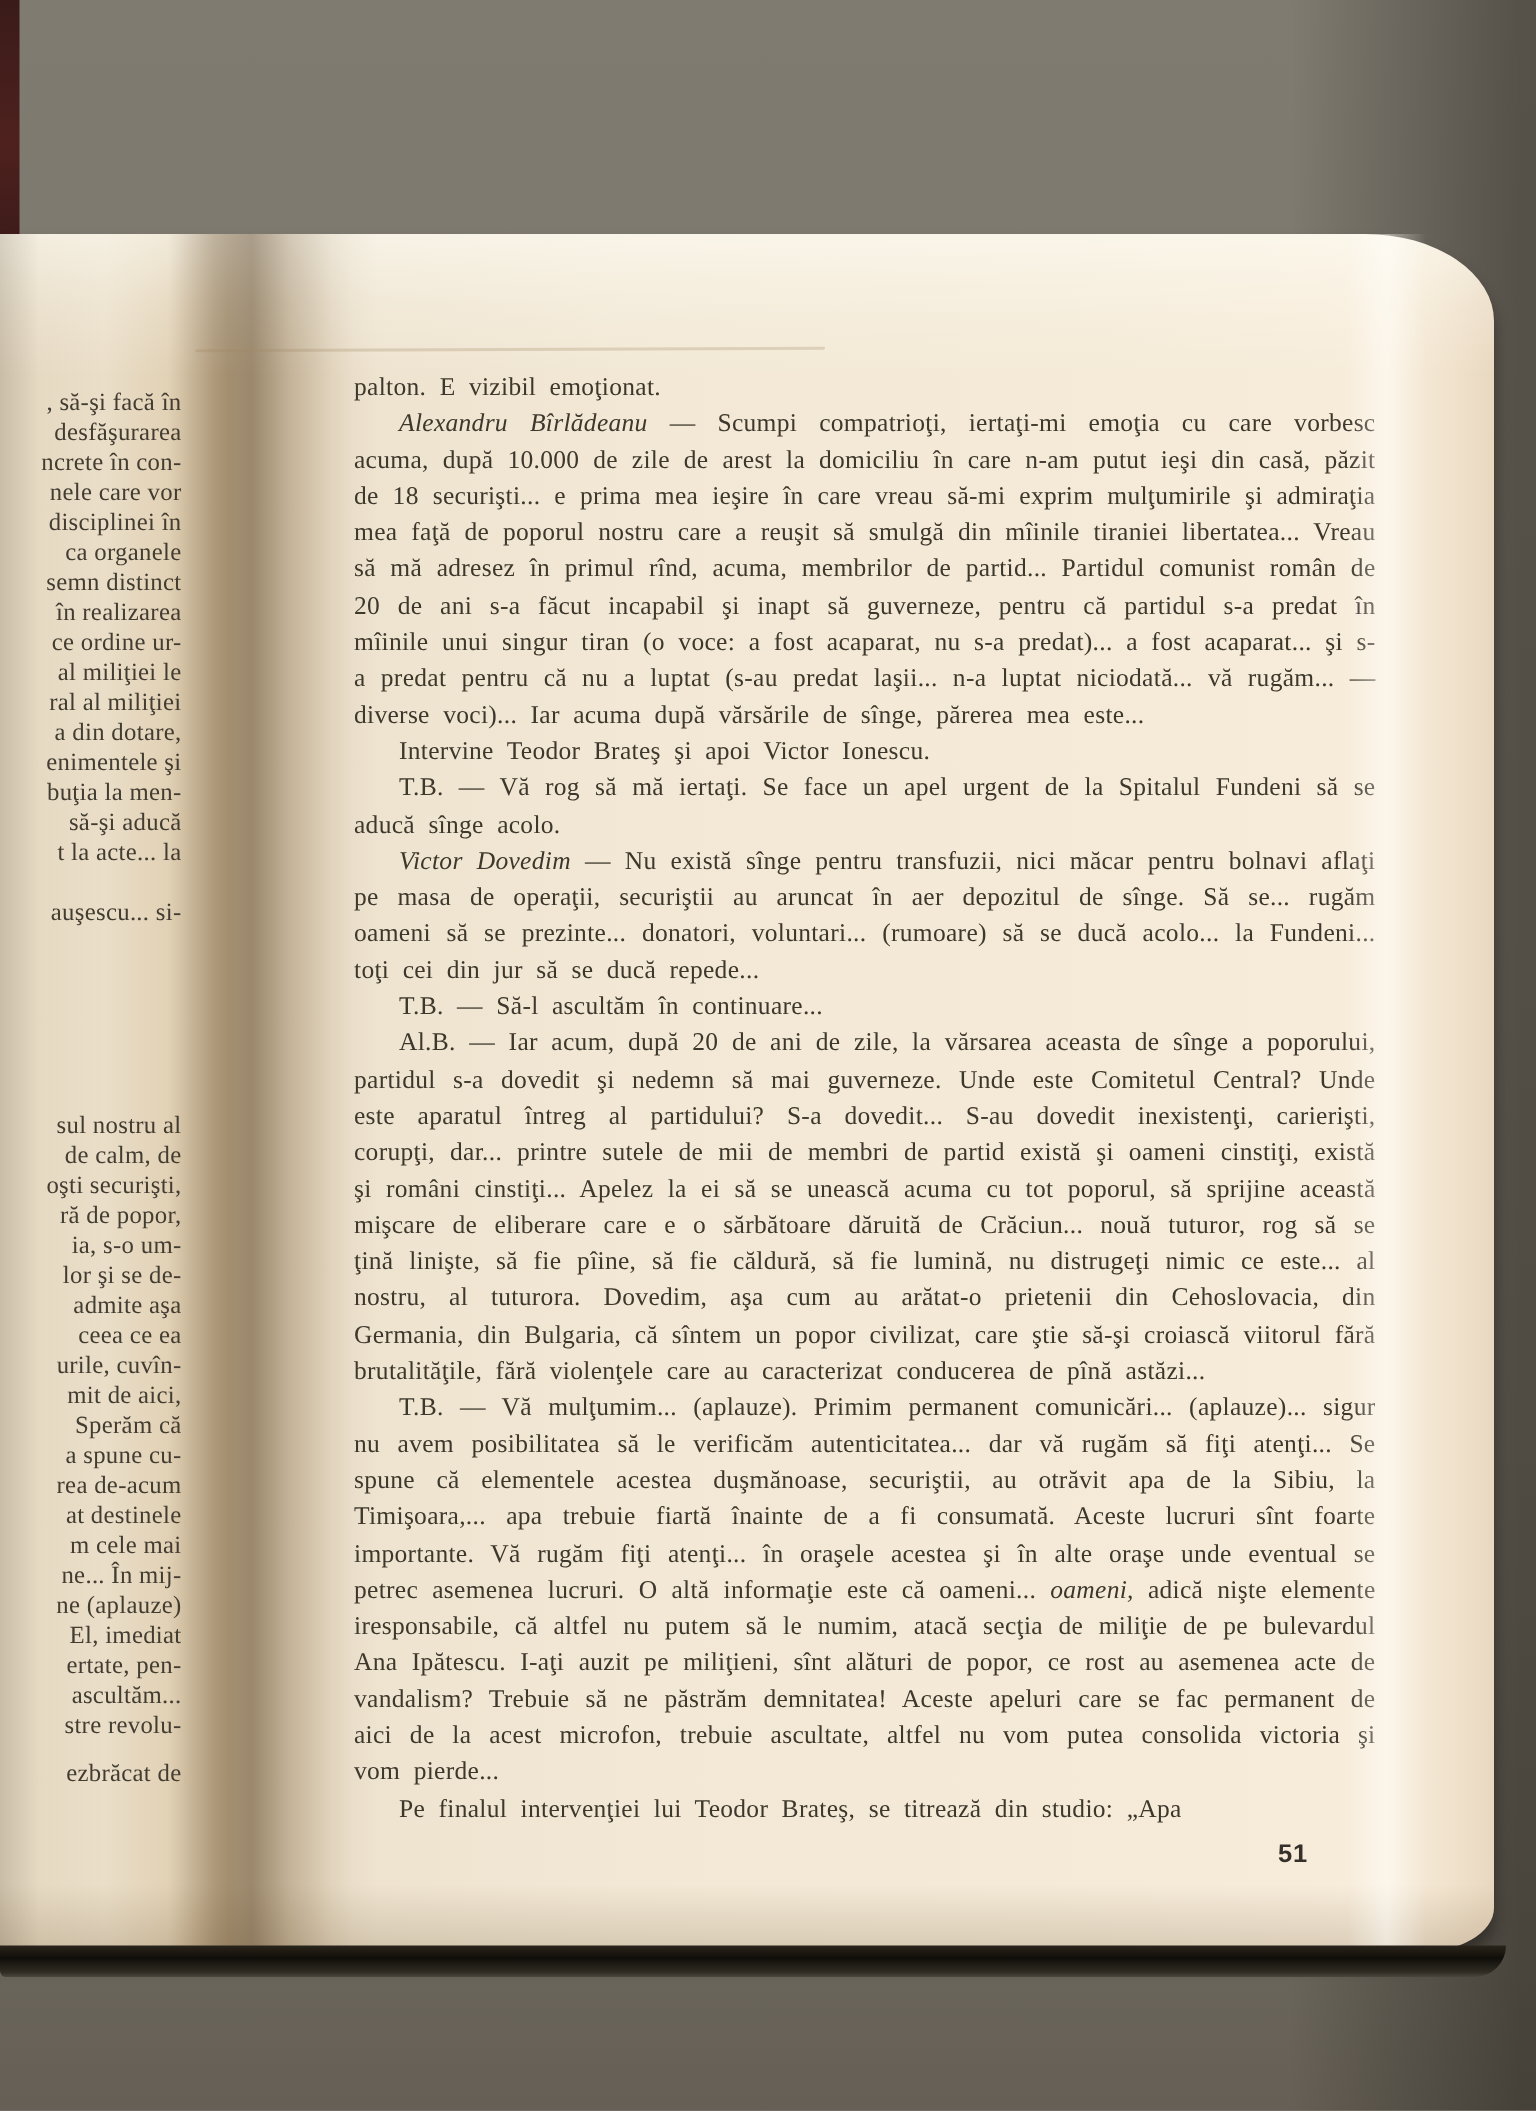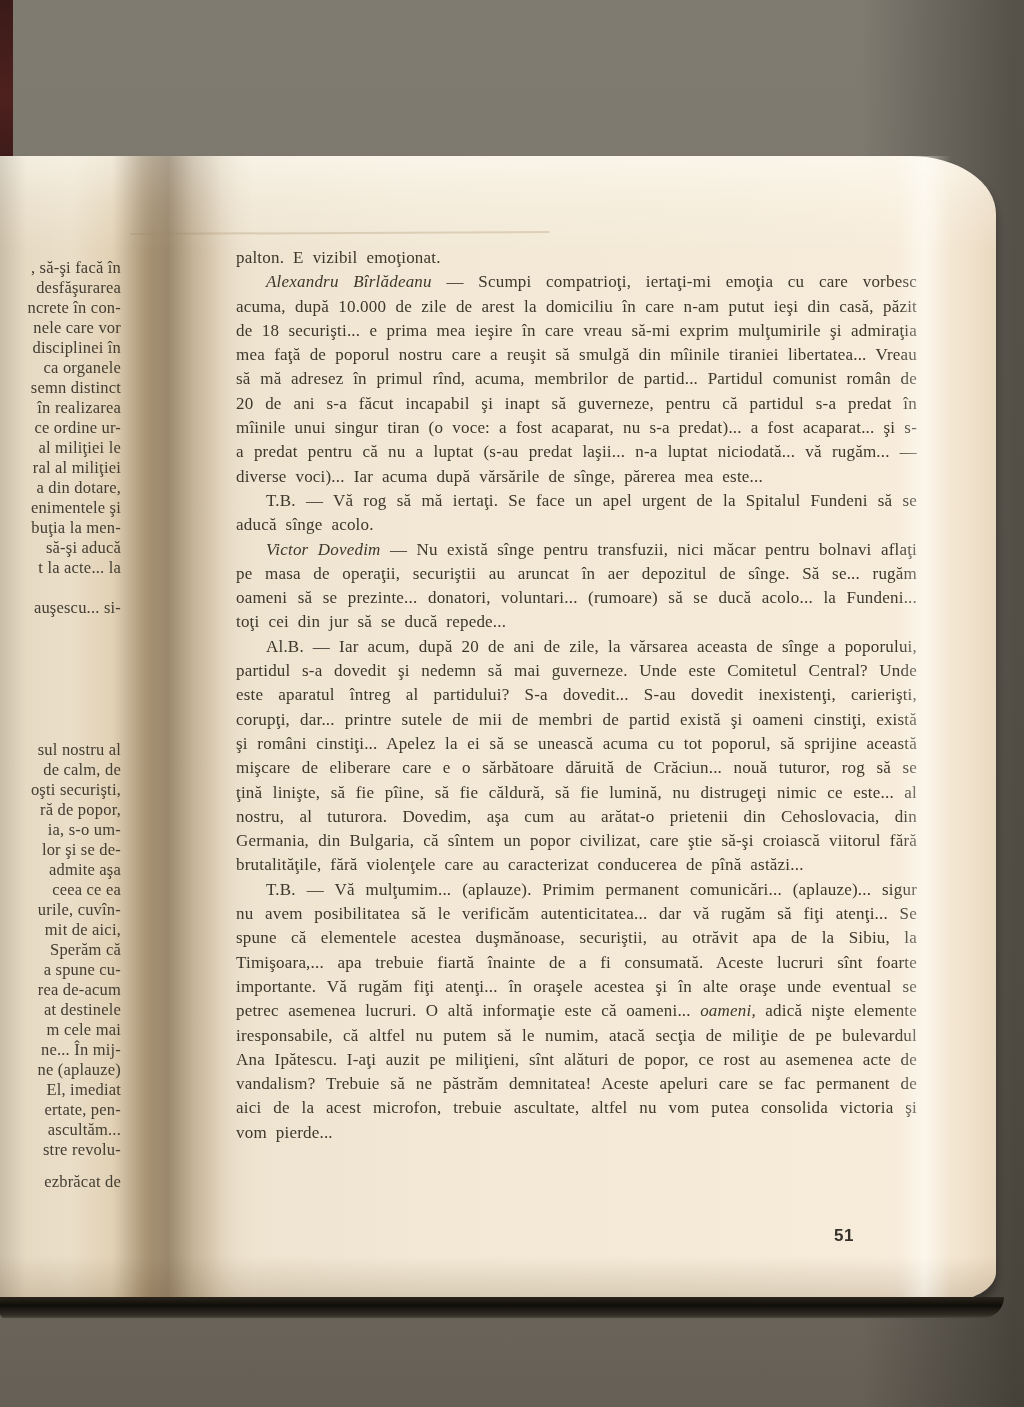--- a/index.html
+++ b/index.html
@@ -76,21 +76,21 @@
   
   .text-block{
     position:absolute;left:236px;top:90px;width:681px;
     font-size:17px;line-height:24.3px;color:#3d372c;
     text-align:justify;letter-spacing:0.2px;word-spacing:4.5px;
   }
   .para{margin:0;}
   .para.indent{text-indent:30px;}
   .para em{}
   .page-number{
-    position:absolute;left:834px;top:1070px;
+    position:absolute;left:852px;top:1070px;
     font-family:"Liberation Sans","DejaVu Sans",sans-serif;
     font-weight:bold;font-size:17px;letter-spacing:0.5px;color:#35312a;
   }
 </style>
 </head>
 <body>
 
 <div class="photo-bg"></div>
 <div class="cover-strip"></div>
 
@@ -140,24 +140,27 @@
       <div class="frag-line">ascultăm...</div>
       <div class="frag-line">stre revolu-</div>
     </div>
   <div class="frag-block" id="frag-bot">
     <div class="frag-line">ezbrăcat de</div>
   </div>
 
   <div class="text-block" id="paragraphs">
       <p class="para"><span>palton. E vizibil emoţionat.</span></p>
       <p class="para indent"><em>Alexandru Bîrlădeanu</em><span> — Scumpi compatrioţi, iertaţi-mi emoţia cu care vorbesc acuma, după 10.000 de zile de arest la domiciliu în care n-am putut ieşi din casă, păzit de 18 securişti... e prima mea ieşire în care vreau să-mi exprim mulţumirile şi admiraţia mea faţă de poporul nostru care a reuşit să smulgă din mîinile tiraniei libertatea... Vreau să mă adresez în primul rînd, acuma, membrilor de partid... Partidul comunist român de 20 de ani s-a făcut incapabil şi inapt să guverneze, pentru că partidul s-a predat în mîinile unui singur tiran (o voce: a fost acaparat, nu s-a predat)... a fost acaparat... şi s-a predat pentru că nu a luptat (s-au predat laşii... n-a luptat niciodată... vă rugăm... — diverse voci)... Iar acuma după vărsările de sînge, părerea mea este...</span></p>
+      <p class="para indent"><span>Intervine Teodor Brateş şi apoi Victor Ionescu.</span></p>
       <p class="para indent"><span>T.B. — Vă rog să mă iertaţi. Se face un apel urgent de la Spitalul Fundeni să se aducă sînge acolo.</span></p>
       <p class="para indent"><em>Victor Dovedim</em><span> — Nu există sînge pentru transfuzii, nici măcar pentru bolnavi aflaţi pe masa de operaţii, securiştii au aruncat în aer depozitul de sînge. Să se... rugăm oameni să se prezinte... donatori, voluntari... (rumoare) să se ducă acolo... la Fundeni... toţi cei din jur să se ducă repede...</span></p>
+      <p class="para indent"><span>T.B. — Să-l ascultăm în continuare...</span></p>
       <p class="para indent"><span>Al.B. — Iar acum, după 20 de ani de zile, la vărsarea aceasta de sînge a poporului, partidul s-a dovedit şi nedemn să mai guverneze. Unde este Comitetul Central? Unde este aparatul întreg al partidului? S-a dovedit... S-au dovedit inexistenţi, carierişti, corupţi, dar... printre sutele de mii de membri de partid există şi oameni cinstiţi, există şi români cinstiţi... Apelez la ei să se unească acuma cu tot poporul, să sprijine această mişcare de eliberare care e o sărbătoare dăruită de Crăciun... nouă tuturor, rog să se ţină linişte, să fie pîine, să fie căldură, să fie lumină, nu distrugeţi nimic ce este... al nostru, al tuturora. Dovedim, aşa cum au arătat-o prietenii din Cehoslovacia, din Germania, din Bulgaria, că sîntem un popor civilizat, care ştie să-şi croiască viitorul fără brutalităţile, fără violenţele care au caracterizat conducerea de pînă astăzi...</span></p>
       <p class="para indent"><span>T.B. — Vă mulţumim... (aplauze). Primim permanent comunicări... (aplauze)... sigur nu avem posibilitatea să le verificăm autenticitatea... dar vă rugăm să fiţi atenţi... Se spune că elementele acestea duşmănoase, securiştii, au otrăvit apa de la Sibiu, la Timişoara,... apa trebuie fiartă înainte de a fi consumată. Aceste lucruri sînt foarte importante. Vă rugăm fiţi atenţi... în oraşele acestea şi în alte oraşe unde eventual se petrec asemenea lucruri. O altă informaţie este că oameni... </span><em>oameni,</em><span> adică nişte elemente iresponsabile, că altfel nu putem să le numim, atacă secţia de miliţie de pe bulevardul Ana Ipătescu. I-aţi auzit pe miliţieni, sînt alături de popor, ce rost au asemenea acte de vandalism? Trebuie să ne păstrăm demnitatea! Aceste apeluri care se fac permanent de aici de la acest microfon, trebuie ascultate, altfel nu vom putea consolida victoria şi vom pierde...</span></p>
+      <p class="para indent"><span>Pe finalul intervenţiei lui Teodor Brateş, se titrează din studio: „Apa</span></p>
     </div>
 
   <div class="page-number">51</div>
 
   <div class="gutter"></div>
   <div class="left-edge-shade"></div>
   <div class="edge-sheen"></div>
   <div class="stack-line"></div>
 </div>
 

